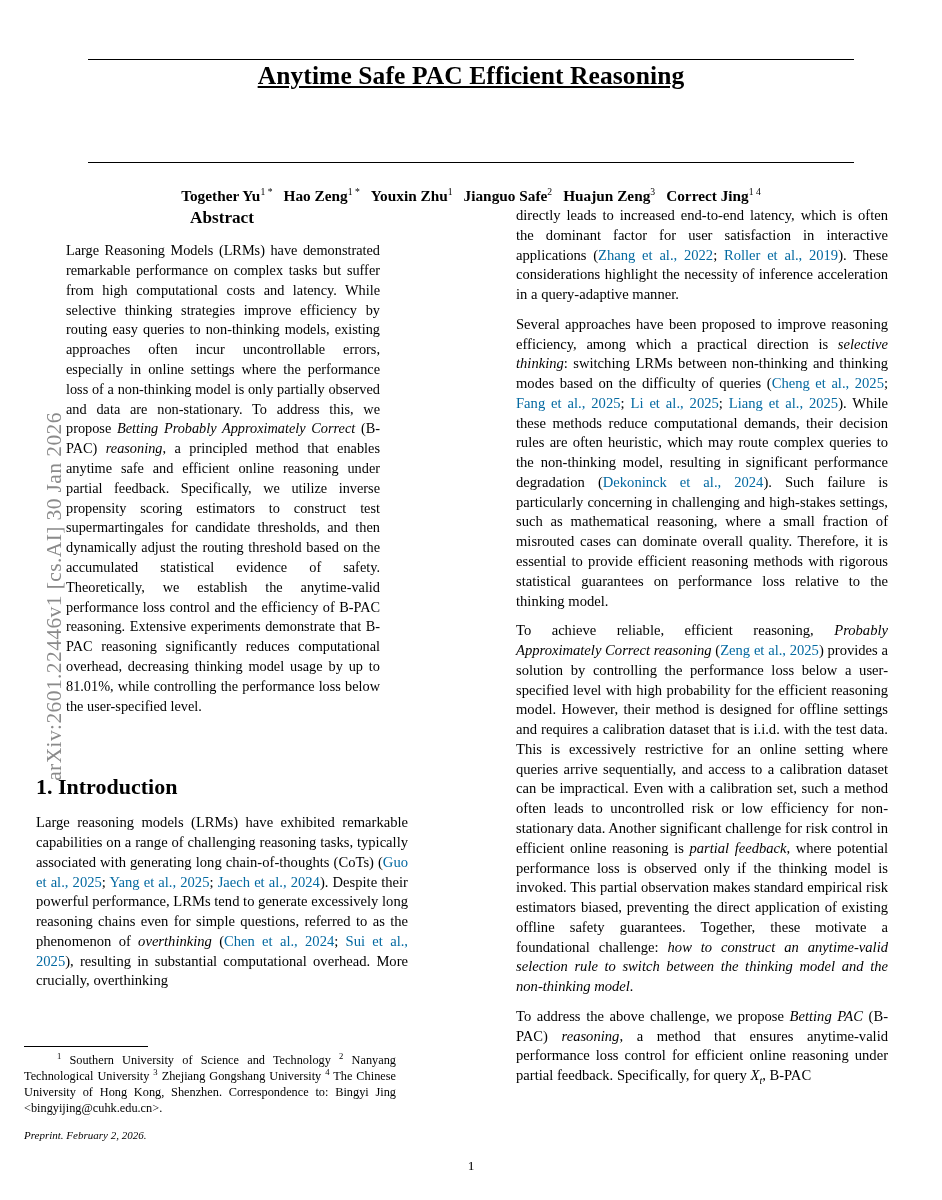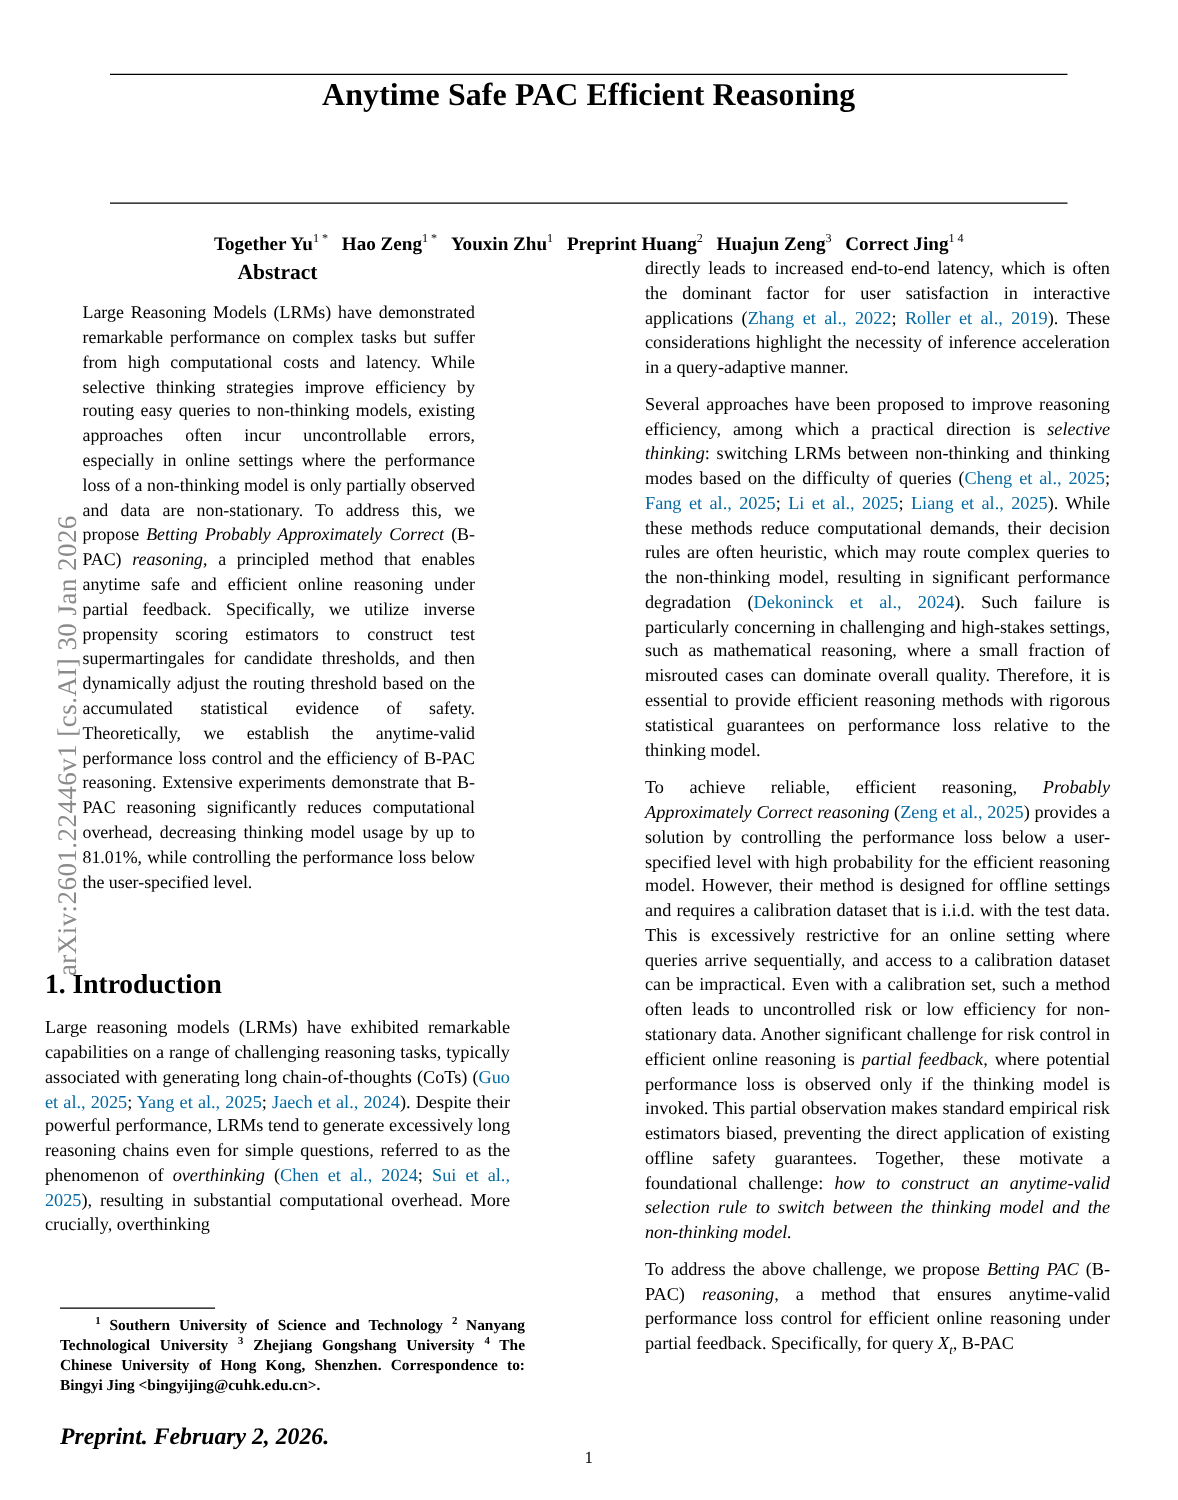--- a/index.html
+++ b/index.html
@@ -40,20 +40,21 @@
     top: 22px;
     width: 766px;
   }
   .paper-title {
     font-size: 25.5px;
     font-weight: bold;
     text-align: center;
     letter-spacing: 0.1px;
     margin: 0;
     line-height: 1.25;
+    text-decoration: underline;
   }
   .rule {
     border: none;
     border-top: 1.1px solid #000;
     margin: 0;
     width: 100%;
   }
   .rule-top { margin-top: 37px; }
   .rule-bottom { margin-top: 70px; }
 
@@ -109,46 +110,45 @@
   p.para {
     margin: 0 0 10px 0;
     text-indent: 0;
   }
   .it { font-style: italic; }
   .cite { color: #0369a1; }
 
   
   .footnote-wrap {
     position: absolute;
-    left: 48px;
+    left: 24px;
     top: 1046px;
     width: 372px;
-    font-weight: bold;
   }
   .footnote-rule {
     border: none;
     border-top: 0.9px solid #000;
     width: 124px;
     margin: 0 0 5px 0;
   }
   .footnote {
     font-size: 12.3px;
     line-height: 1.31;
     text-align: justify;
     margin: 0;
   }
   .footnote sup {
     font-size: 8.6px;
     vertical-align: super;
     line-height: 0;
   }
   .preprint {
     font-style: italic;
-    font-size: 19px;
-    margin-top: 23px;
+    font-size: 11px;
+    margin-top: 13px;
   }
 
   .page-number {
     position: absolute;
     left: 0;
     top: 1158px;
     width: 942px;
     text-align: center;
     font-size: 13.5px;
   }
@@ -158,21 +158,21 @@
 
 <div class="page">
 
   <div class="arxiv-stamp">arXiv:2601.22446v1  [cs.AI]  30 Jan 2026</div>
 
   <div class="header">
     <hr class="rule rule-top">
     <h1 class="paper-title">Anytime Safe PAC Efficient Reasoning</h1>
     <hr class="rule rule-bottom">
     <div class="authors">
-      <span class="au"><span>Together Yu</span><sup>1 *</sup></span><span class="au"><span>Hao Zeng</span><sup>1 *</sup></span><span class="au"><span>Youxin Zhu</span><sup>1</sup></span><span class="au"><span>Preprint Huang</span><sup>2</sup></span><span class="au"><span>Huajun Zeng</span><sup>3</sup></span><span class="au"><span>Correct Jing</span><sup>1 4</sup></span>
+      <span class="au"><span>Together Yu</span><sup>1 *</sup></span><span class="au"><span>Hao Zeng</span><sup>1 *</sup></span><span class="au"><span>Youxin Zhu</span><sup>1</sup></span><span class="au"><span>Jianguo Safe</span><sup>2</sup></span><span class="au"><span>Huajun Zeng</span><sup>3</sup></span><span class="au"><span>Correct Jing</span><sup>1 4</sup></span>
     </div>
   </div>
 
   <div class="col col-left">
 
     <div>
       <div class="abstract-head">Abstract</div>
       <p class="abstract-body"><span>Large Reasoning Models (LRMs) have demonstrated remarkable performance on complex tasks but suffer from high computational costs and latency. While selective thinking strategies improve efficiency by routing easy queries to non-thinking models, existing approaches often incur uncontrollable errors, especially in online settings where the performance loss of a non-thinking model is only partially observed and data are non-stationary. To address this, we propose </span><span class="it">Betting Probably Approximately Correct</span><span> (B-PAC) </span><span class="it">reasoning</span><span>, a principled method that enables anytime safe and efficient online reasoning under partial feedback. Specifically, we utilize inverse propensity scoring estimators to construct test supermartingales for candidate thresholds, and then dynamically adjust the routing threshold based on the accumulated statistical evidence of safety. Theoretically, we establish the anytime-valid performance loss control and the efficiency of B-PAC reasoning. Extensive experiments demonstrate that B-PAC reasoning significantly reduces computational overhead, decreasing thinking model usage by up to 81.01%, while controlling the performance loss below the user-specified level.</span></p>
     </div>
 

